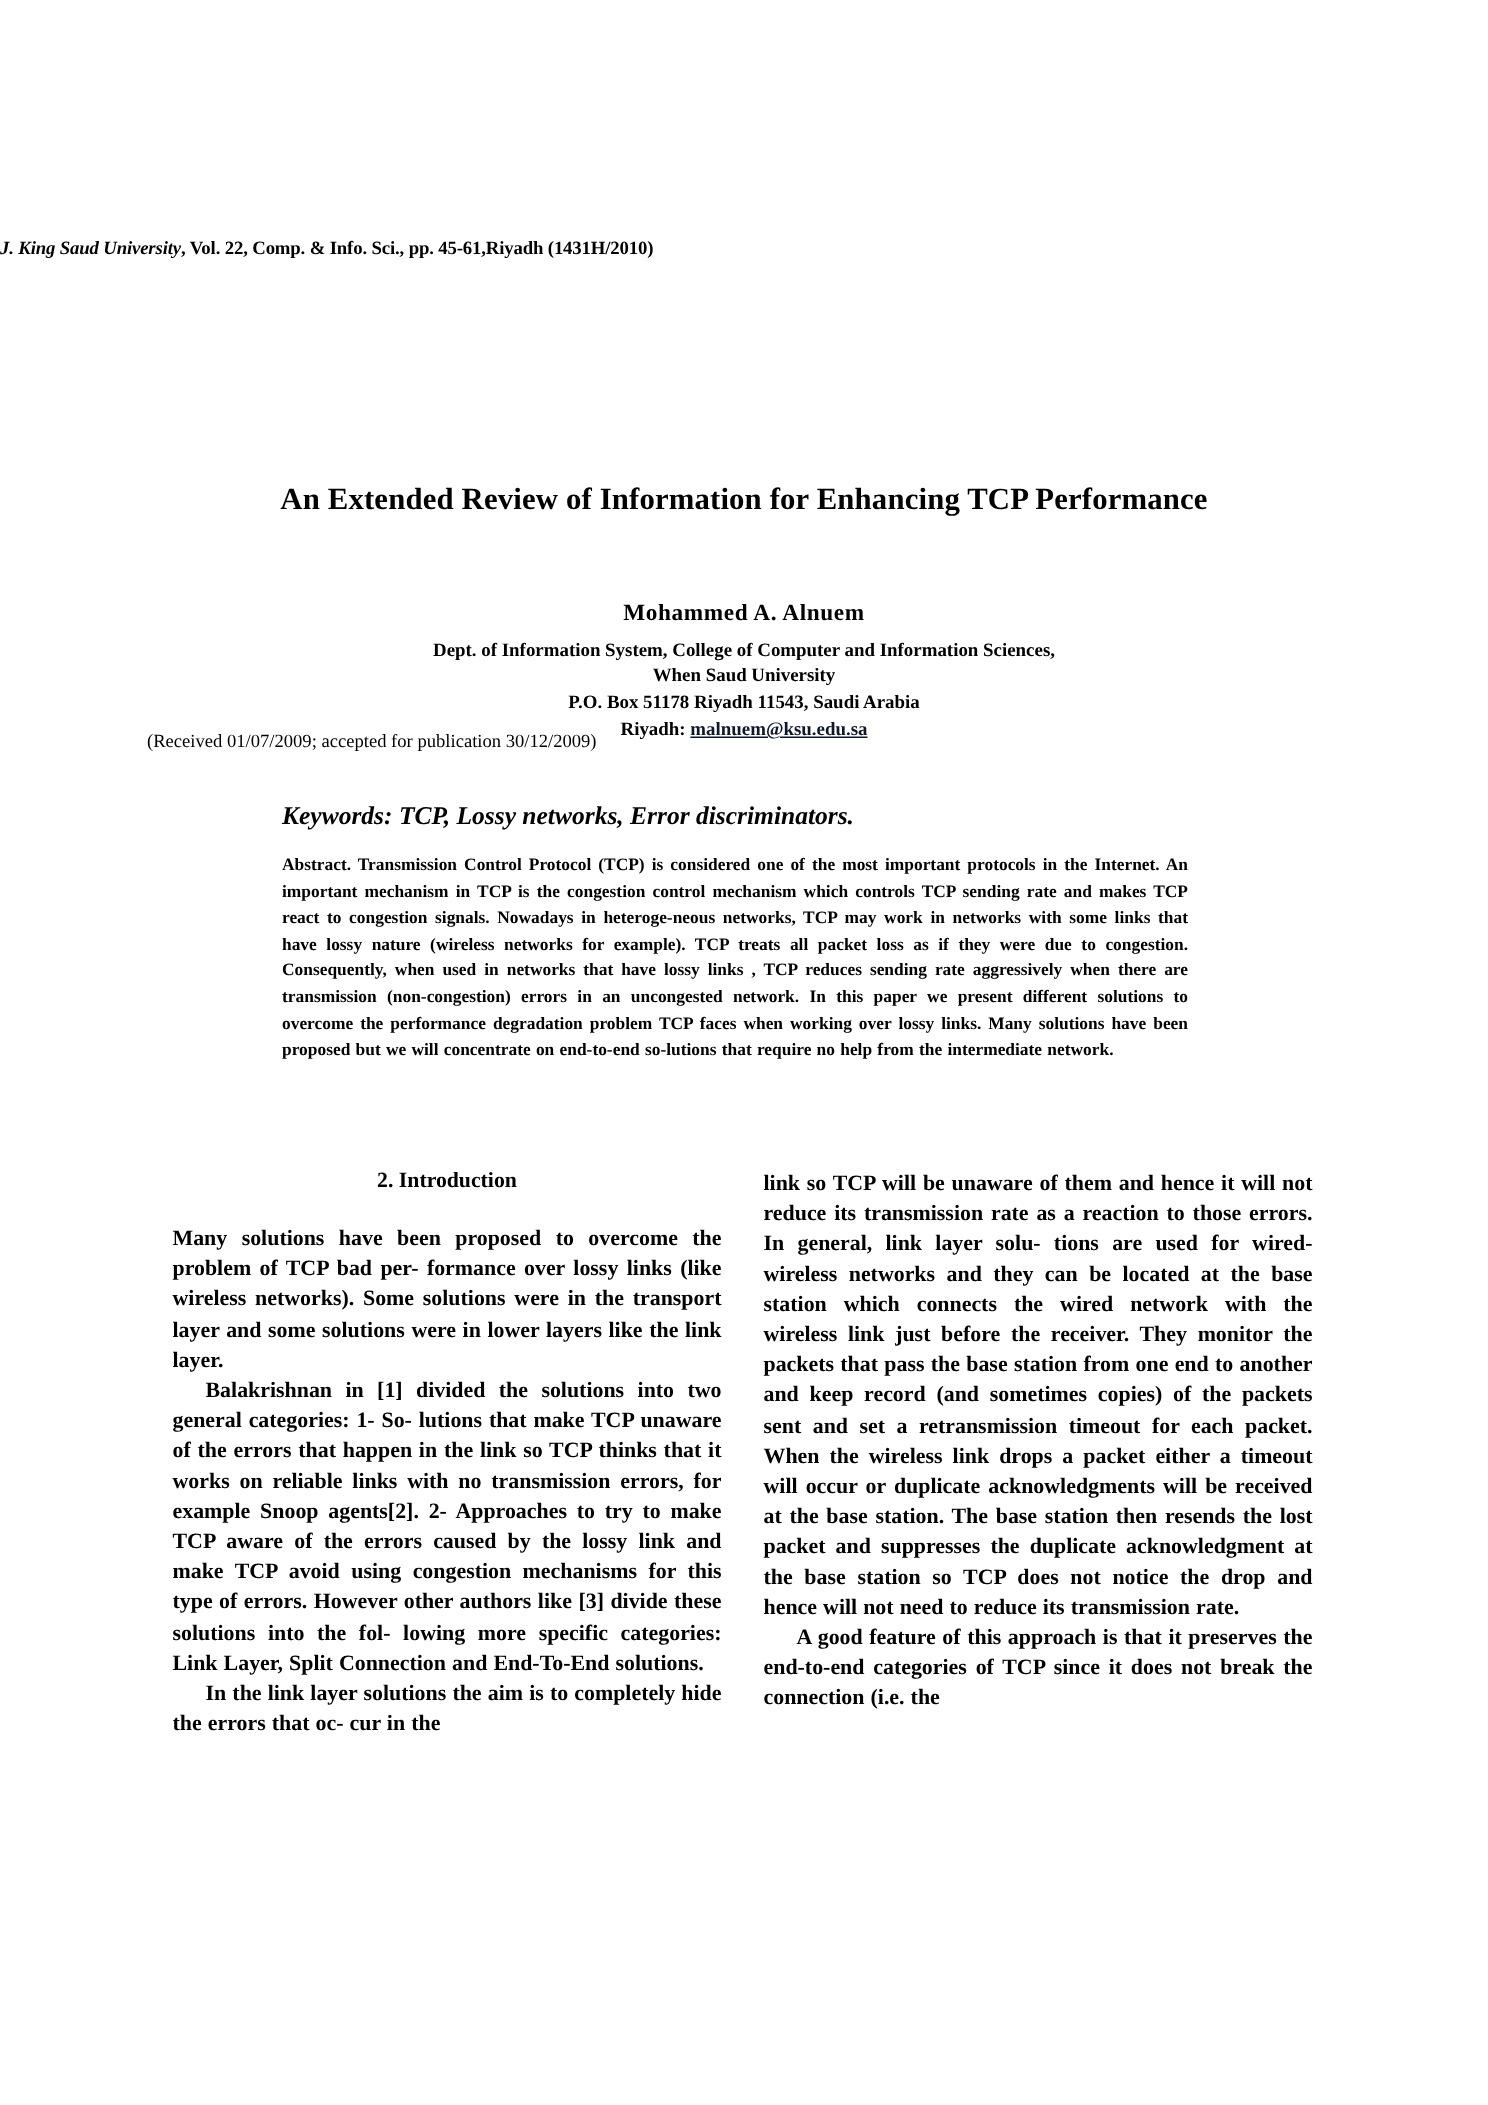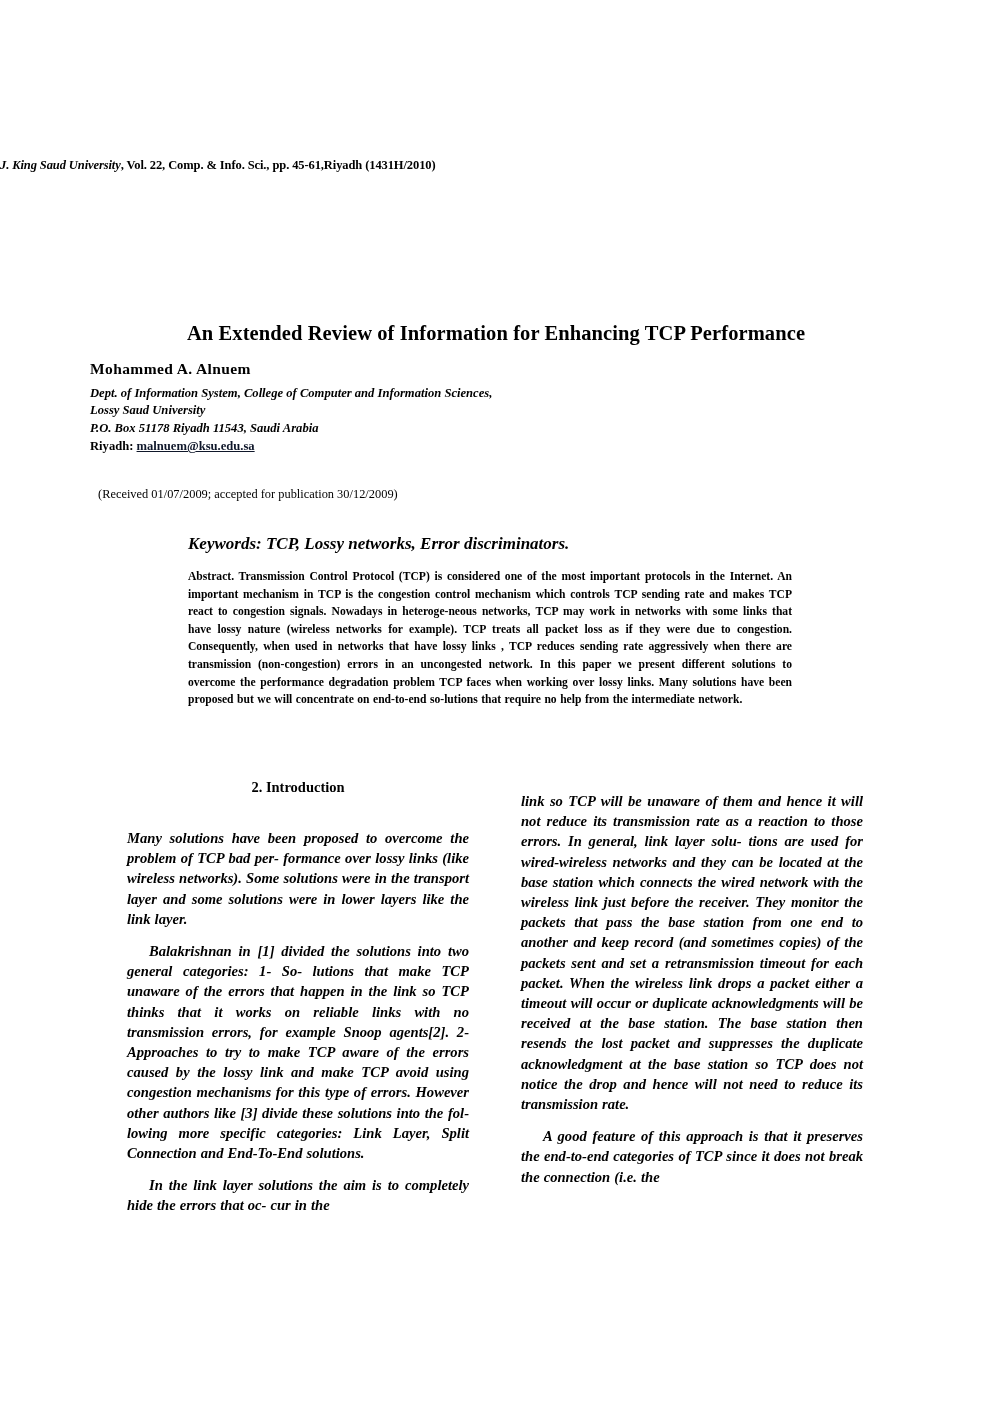--- a/index.html
+++ b/index.html
@@ -45,32 +45,32 @@
     font-size: 20.5px;
     font-weight: bold;
     letter-spacing: 0.1px;
   }
 
   
   .author-block {
     position: absolute;
     left: 90px;
     right: 90px;
-    top: 360px;
+    top: 400px;
+    text-align: center;
   }
   .author-name {
     font-size: 15.5px;
     font-weight: bold;
     letter-spacing: 0.4px;
     margin-bottom: 7px;
   }
   .affil {
     font-size: 12.6px;
     font-weight: bold;
-    font-style: italic;
     line-height: 1.38;
   }
   .email-line {
     font-size: 12.6px;
     font-weight: bold;
     margin-top: 2px;
   }
   .email-link {
     color: #0f172a;
     text-decoration: underline;
@@ -130,42 +130,41 @@
     font-size: 14.6px;
     font-weight: bold;
     line-height: 1.385;
     text-align: justify;
     text-justify: inter-word;
     word-spacing: 0.4px;
   }
   .col-left  { left: 115px; top: 816px; }
   .col-right { left: 509px; top: 779px; }
   .col p {
-    margin: 12px;
-    font-style: italic;
+    margin: 0;
   }
   .col p.indent {
     text-indent: 22px;
   }
 </style>
 </head>
 <body>
 
 <div class="page">
 
   <div class="journal-line">
     <span class="ital">J. King Saud University</span><span>, Vol. 22, Comp. &amp; Info. Sci., pp. 45-61,Riyadh (1431H/2010)</span>
   </div>
 
   <div class="paper-title">An Extended Review of Information for Enhancing TCP Performance</div>
 
   <div class="author-block">
     <div class="author-name">Mohammed  A.  Alnuem</div>
     <div class="affil">Dept. of Information System, College of Computer and Information Sciences,</div>
-    <div class="affil">Lossy Saud University</div>
+    <div class="affil">When Saud University</div>
     <div class="affil">P.O. Box 51178 Riyadh 11543, Saudi Arabia</div>
     <div class="email-line">
       <span>Riyadh:</span>
       <a class="email-link" href="#">malnuem@ksu.edu.sa</a>
     </div>
   </div>
 
   <div class="received-line">(Received 01/07/2009; accepted for publication 30/12/2009)</div>
 
   <div class="keywords">

